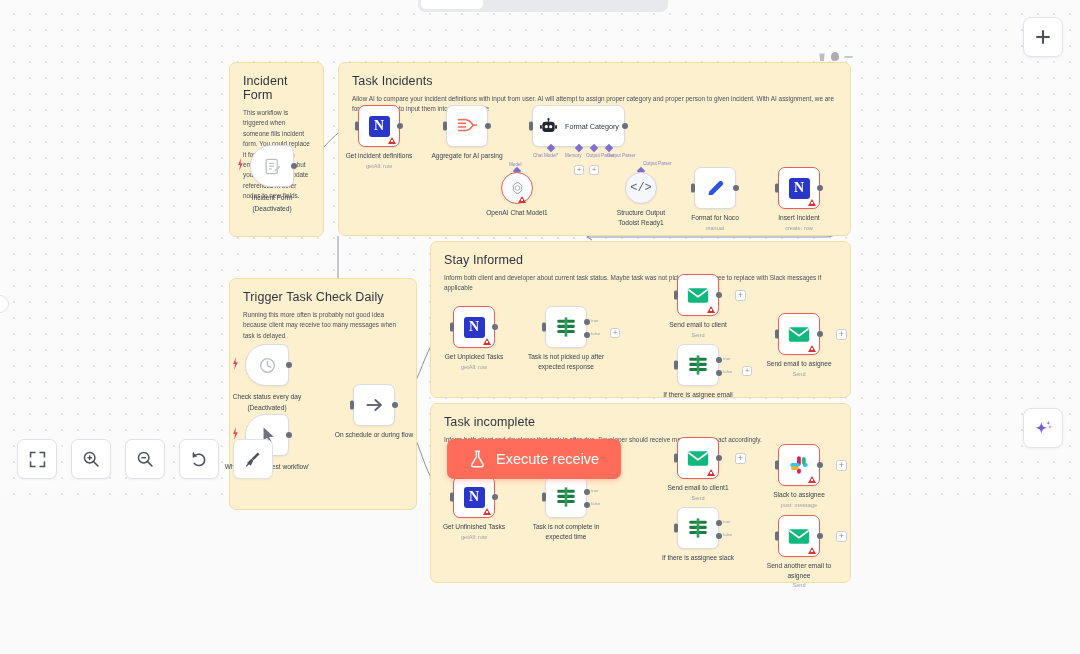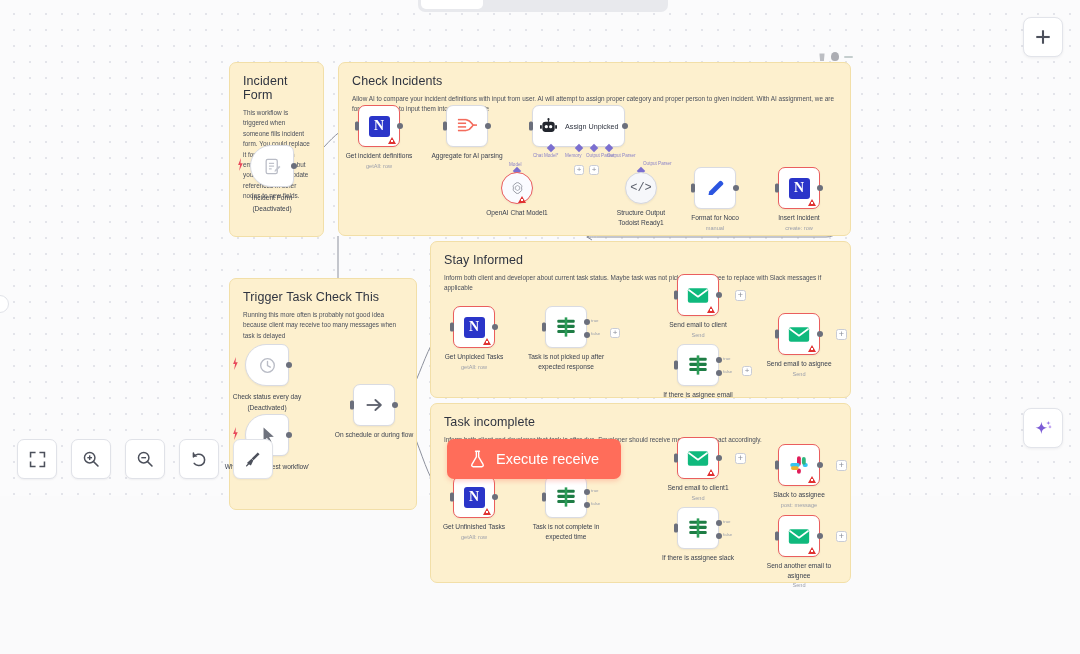--- a/index.html
+++ b/index.html
@@ -245,26 +245,26 @@
     <div class="tab">Executions</div>
     <div class="tab">Evaluations</div>
   </div>
 
   <div class="sticky" style="left:229px;top:62px;width:95px;height:175px;">
     <div class="s-title">Incident Form</div>
     <div class="s-body">This workflow is triggered when someone fills incident form. You could replace it for example with email or webhook, but you will need to update references in other nodes to new fields.</div>
   </div>
 
   <div class="sticky wide" style="left:338px;top:62px;width:513px;height:174px;">
-    <div class="s-title">Check Incidents</div>
+    <div class="s-title">Task Incidents</div>
     <div class="s-body">Allow AI to compare your incident definitions with input from user. AI will attempt to assign proper category and proper person to given incident. With AI assignment, we are formatting fields to input them into NocoDB table</div>
   </div>
 
   <div class="sticky" style="left:229px;top:278px;width:188px;height:232px;">
-    <div class="s-title">Trigger Task Check This</div>
+    <div class="s-title">Trigger Task Check Daily</div>
     <div class="s-body">Running this more often is probably not good idea because client may receive too many messages when task is delayed</div>
   </div>
 
   <div class="sticky wide" style="left:430px;top:241px;width:421px;height:157px;">
     <div class="s-title">Stay Informed</div>
     <div class="s-body">Inform both client and developer about current task status. Maybe task was not picked up. Feel free to replace with Slack messages if applicable</div>
   </div>
 
   <div class="sticky wide" style="left:430px;top:403px;width:421px;height:180px;">
     <div class="s-title">Task incomplete</div>
@@ -331,21 +331,21 @@
       <span class="port in"></span>
       <svg width="19" height="17" viewBox="0 0 24 22">
         <rect x="4" y="5" width="16" height="13" rx="4" fill="#22262e"></rect>
         <circle cx="9.2" cy="11.2" r="2.1" fill="#fff"></circle>
         <circle cx="14.8" cy="11.2" r="2.1" fill="#fff"></circle>
         <line x1="12" y1="1.5" x2="12" y2="5" stroke="#22262e" stroke-width="1.6"></line>
         <circle cx="12" cy="1.5" r="1.4" fill="#22262e"></circle>
         <rect x="1" y="9" width="2.4" height="5" rx="1.1" fill="#22262e"></rect>
         <rect x="20.6" y="9" width="2.4" height="5" rx="1.1" fill="#22262e"></rect>
       </svg>
-      <span style="font-size:7.2px;color:#2f3440;">Assign Unpicked</span>
+      <span style="font-size:7.2px;color:#2f3440;">Format Category</span>
       <span class="port out"></span>
     </div>
 
     <span class="diamond" style="left:16px;top:40px;"></span>
     <span class="plabel" style="left:1px;top:48px;">Chat Model*</span>
     <span class="diamond" style="left:44px;top:40px;"></span>
     <span class="plabel" style="left:33px;top:48px;">Memory</span>
     <span class="diamond" style="left:59px;top:40px;"></span>
     <span class="plabel" style="left:54px;top:48px;">Output Parser</span>
     <span class="diamond" style="left:74px;top:40px;"></span>

